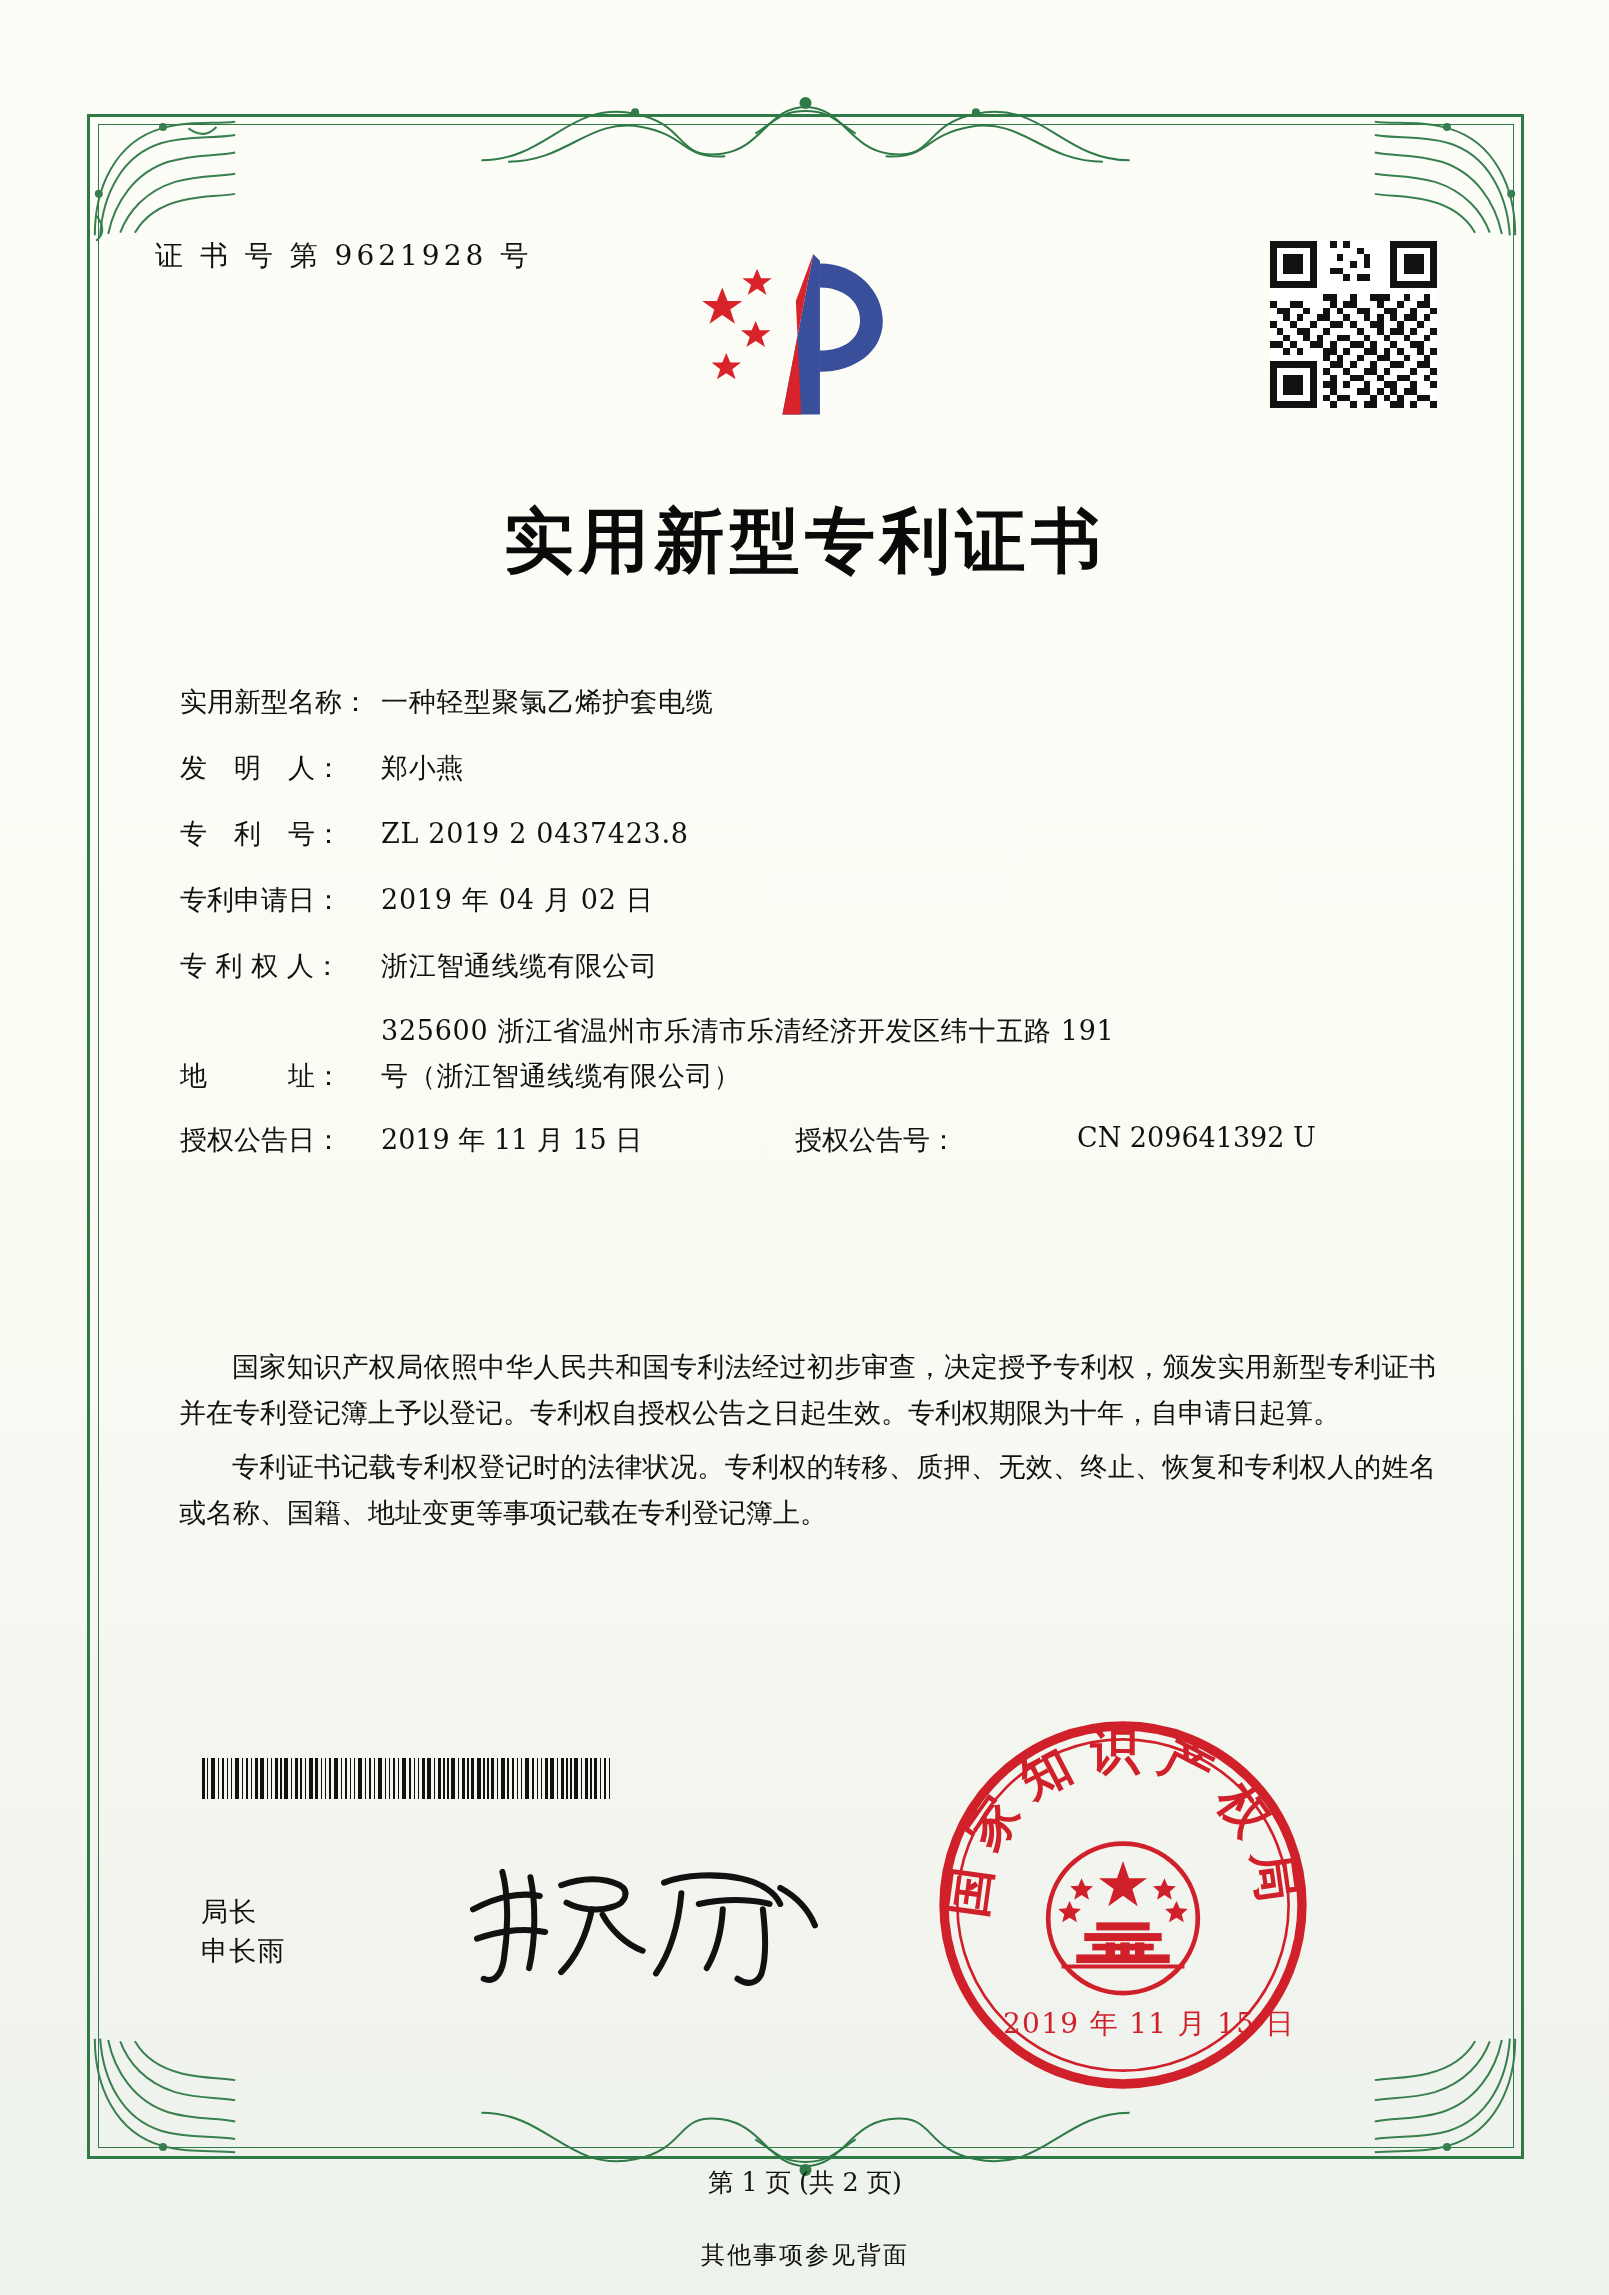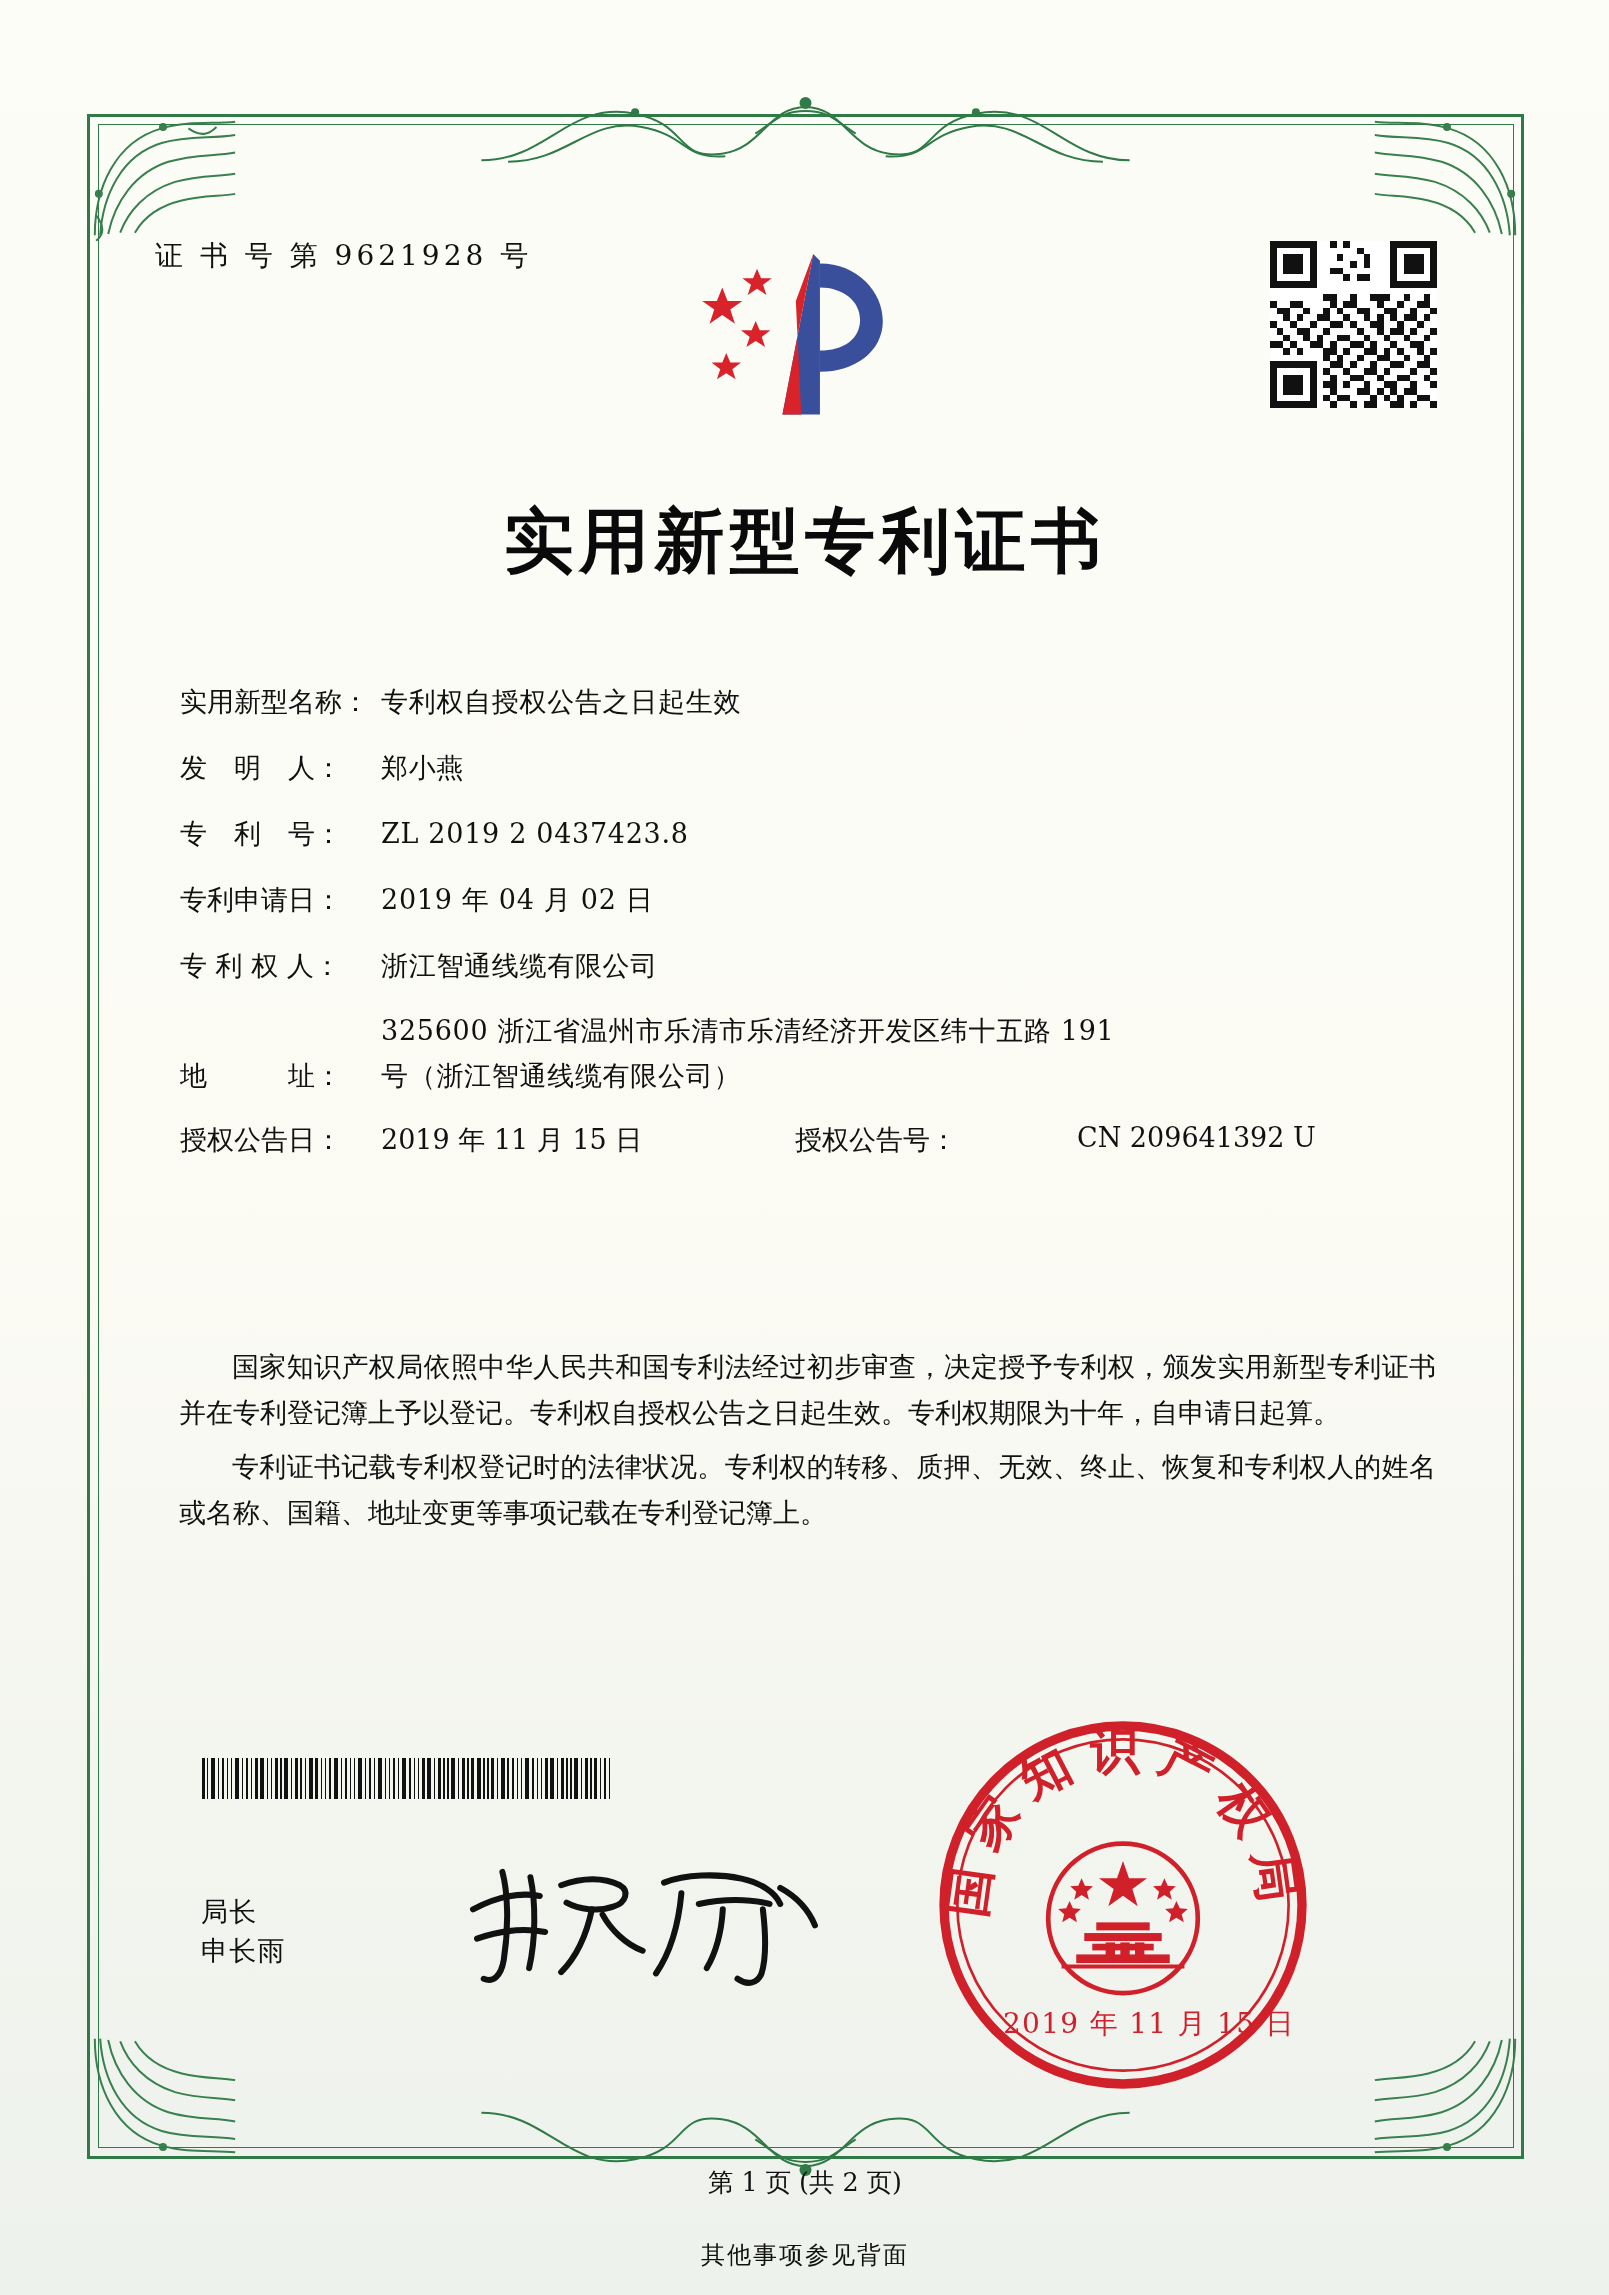--- a/index.html
+++ b/index.html
@@ -449,21 +449,21 @@
         <rect x="24" y="24" width="1" height="1"></rect>
     </g>
   </svg>
 
   <div class="title">实用新型专利证书</div>
 
   <div class="fields">
 
     <div class="field">
       <span class="lbl">实用新型名称：</span>
-      <span class="val">专利权自授权公告之日起生效</span>
+      <span class="val">一种轻型聚氯乙烯护套电缆</span>
     </div>
 
     <div class="field">
       <span class="lbl">发　明　人：</span>
       <span class="val">郑小燕</span>
     </div>
 
     <div class="field">
       <span class="lbl">专　利　号：</span>
       <span class="val ltr">ZL 2019 2 0437423.8</span>

